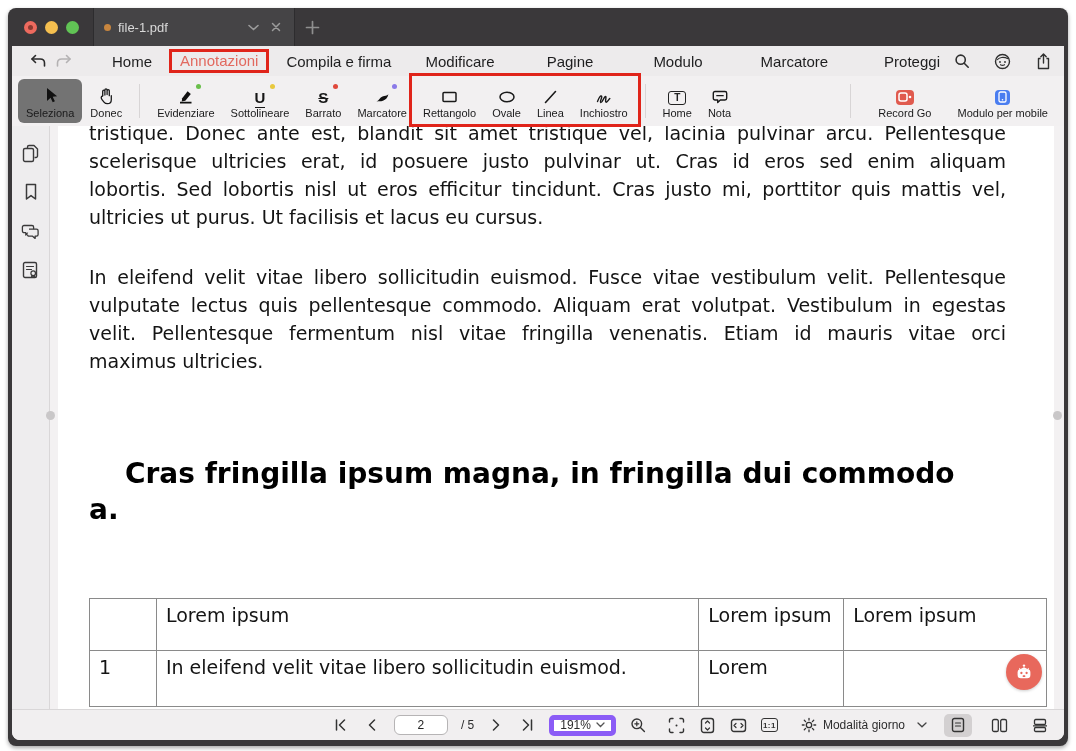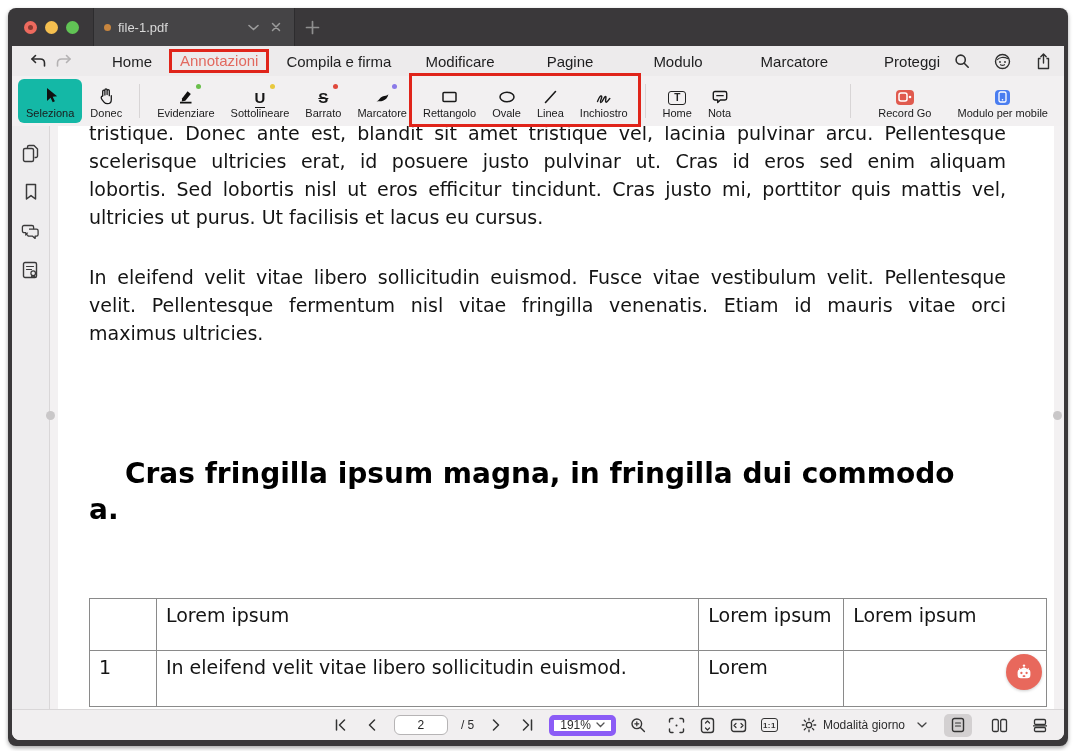--- a/index.html
+++ b/index.html
@@ -33,21 +33,21 @@
   .mtab-wrap{position:relative;}
   .mtab.active{color:#e2695f;}
   .redbox{position:absolute;border:3px solid #e0241a;pointer-events:none;z-index:40;}
   .mtab-wrap .redbox{inset:-3px 1px -3px 1px;}
   .menu-right{margin-left:auto;display:flex;align-items:center;gap:21px;padding-right:4px;}
   .micon{display:flex;align-items:center;justify-content:center;width:20px;height:20px;}
   
   .ribbon{height:50px;background:#f2f0f1;display:flex;align-items:center;padding:0 8px 0 6px;flex:0 0 auto;}
   .rtool{display:flex;flex-direction:column;align-items:center;justify-content:center;gap:2px;
          height:44px;padding:2px 8px;border-radius:6px;}
-  .rtool.selected{background:#14b8a6;}
+  .rtool.selected{background:#737373;}
   .rtool-label{font-size:11px;color:#1a1a1b;white-space:nowrap;}
   .ricon{height:21px;display:flex;align-items:flex-end;justify-content:center;position:relative;min-width:22px;}
   .cdot{position:absolute;top:0;right:-4px;width:5px;height:5px;border-radius:50%;}
   .dot-green{background:#6abf4b;}.dot-yellow{background:#e8c93e;}.dot-red{background:#e0493c;}.dot-purple{background:#8b7ae8;}
   .glyph{font-family:"Liberation Sans",sans-serif;font-weight:600;font-size:15px;color:#161616;line-height:1;}
   .glyph .u-inner{border-bottom:1.6px solid #161616;padding-bottom:1px;}
   .glyph .s-inner{text-decoration:line-through;}
   .tbox{width:18px;height:14px;border:1.6px solid #222;border-radius:3px;display:flex;align-items:center;justify-content:center;
         font-size:10px;font-weight:700;color:#222;line-height:1;}
   .rdiv{width:1px;height:34px;background:#d8d5d6;margin:0 9px;flex:0 0 auto;}
@@ -355,20 +355,21 @@
 
             <div class="textblock" style="top:-7px;">
               <div class="pline">tristique. Donec ante est, blandit sit amet tristique vel, lacinia pulvinar arcu. Pellentesque</div>
               <div class="pline">scelerisque ultricies erat, id posuere justo pulvinar ut. Cras id eros sed enim aliquam</div>
               <div class="pline">lobortis. Sed lobortis nisl ut eros efficitur tincidunt. Cras justo mi, porttitor quis mattis vel,</div>
               <div class="pline last">ultricies ut purus. Ut facilisis et lacus eu cursus.</div>
             </div>
 
             <div class="textblock" style="top:137px;">
               <div class="pline">In eleifend velit vitae libero sollicitudin euismod. Fusce vitae vestibulum velit. Pellentesque</div>
+              <div class="pline">vulputate lectus quis pellentesque commodo. Aliquam erat volutpat. Vestibulum in egestas</div>
               <div class="pline">velit. Pellentesque fermentum nisl vitae fringilla venenatis. Etiam id mauris vitae orci</div>
               <div class="pline last">maximus ultricies.</div>
             </div>
 
             <div class="docheading" style="top:330px;">
               <div class="h-l1">Cras fringilla ipsum magna, in fringilla dui commodo</div>
               <div>a.</div>
             </div>
 
             <table class="doctable">

